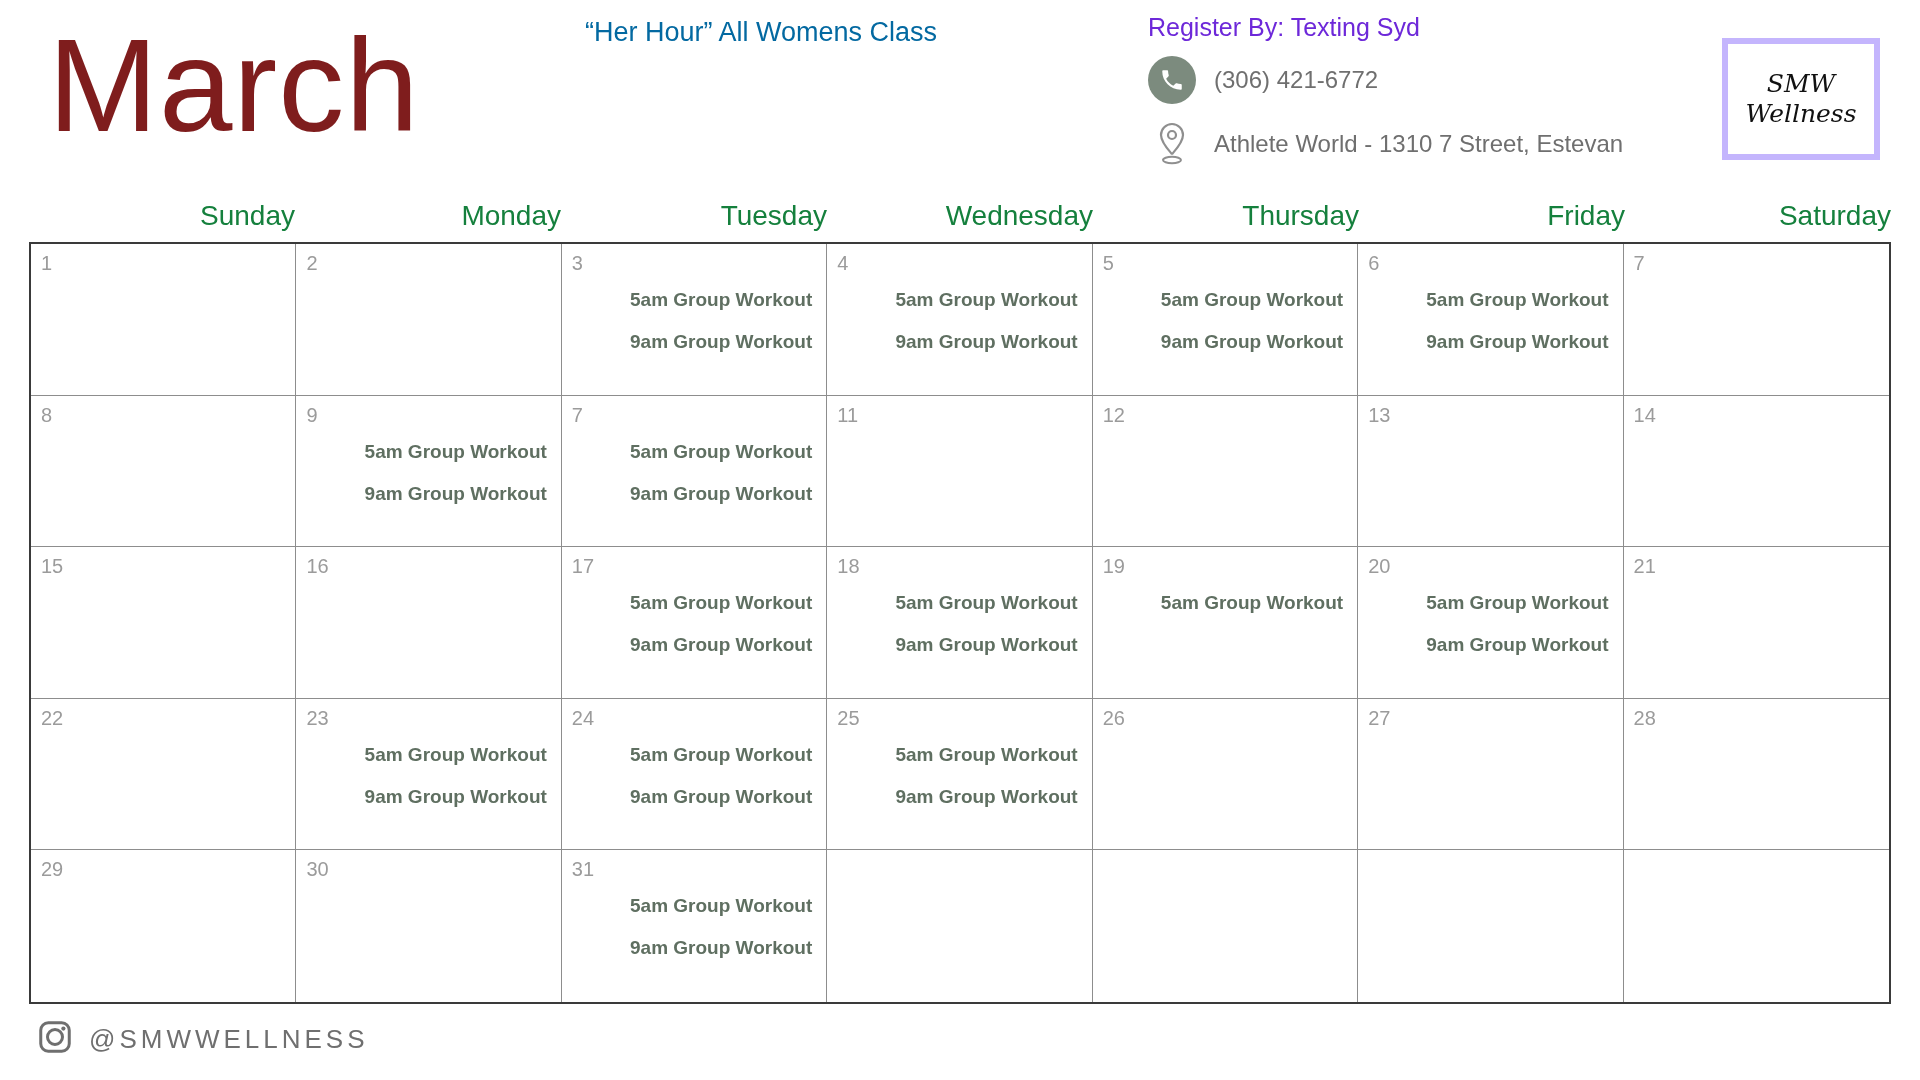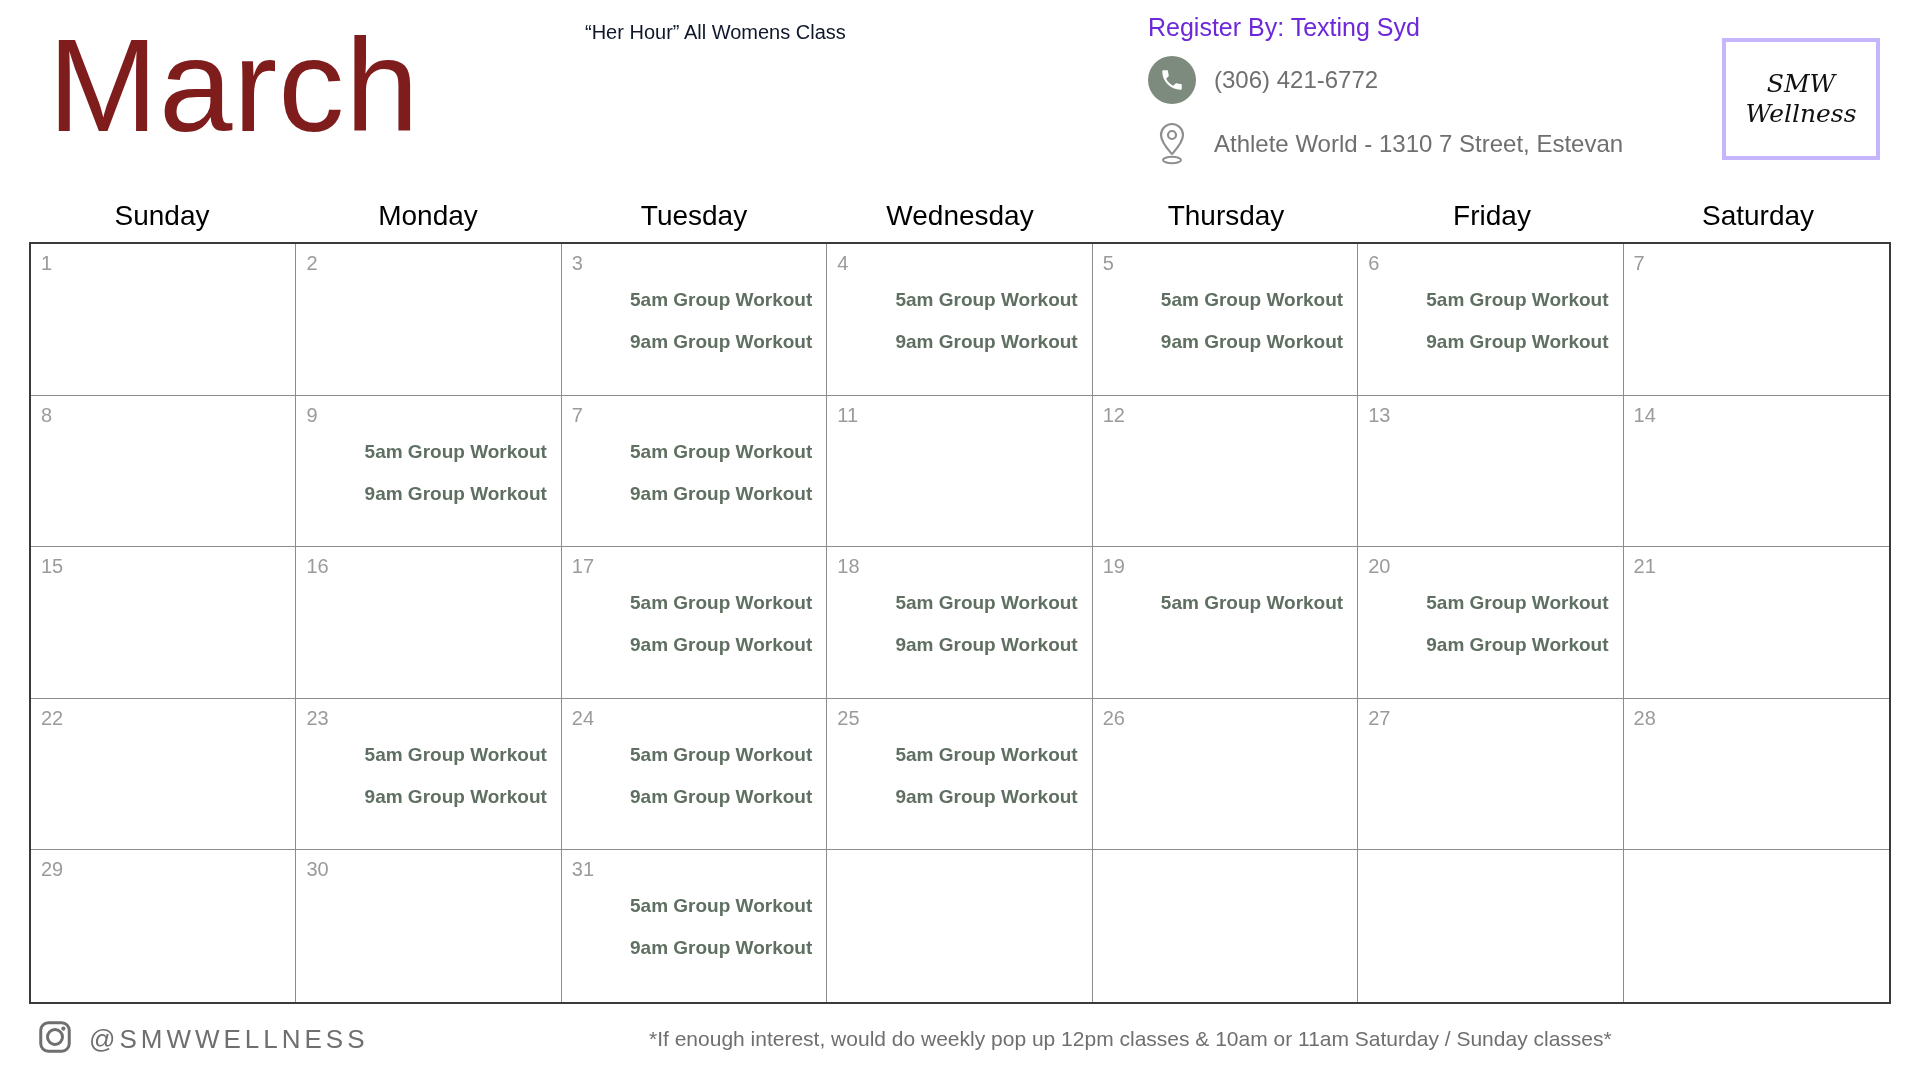--- a/index.html
+++ b/index.html
@@ -36,22 +36,22 @@
     font-weight: 400;
     letter-spacing: 1px;
   }
   .class-block {
     position: absolute;
     left: 585px;
     top: 14px;
     width: 520px;
   }
   .class-name {
-    font-size: 20px;
-    color: #0f172a;
+    font-size: 27px;
+    color: #0369a1;
     line-height: 36px;
     white-space: nowrap;
   }
   .class-sub {
     font-size: 23px;
     color: #6f6f6f;
     line-height: 36px;
     margin-top: 14px;
     white-space: nowrap;
   }
@@ -97,21 +97,21 @@
     color: #6f6f6f;
     margin-left: 18px;
     line-height: 30px;
   }
   .logo-box {
     position: absolute;
     right: 40px;
     top: 38px;
     width: 158px;
     height: 122px;
-    border: 4px solid #c4b5fd;
+    border: 6px solid #c4b5fd;
     box-sizing: border-box;
   }
   .logo-text {
     position: absolute;
     left: 50%;
     top: 50%;
     transform: translate(-50%, -50%);
     text-align: center;
     font-family: "DejaVu Serif", serif;
     font-style: italic;
@@ -123,23 +123,23 @@
 
   
   .dow-row {
     display: grid;
     grid-template-columns: repeat(7, 1fr);
     width: 1862px;
     margin: 0 auto;
     padding: 0;
   }
   .dow {
-    text-align: center;
+    text-align: right;
     font-size: 28px;
-    color: #000000;
+    color: #15803d;
     padding-bottom: 10px;
   }
 
   
   .calendar {
     width: 1862px;
     margin: 0 auto;
     border: 2px solid #3a3a3a;
     box-sizing: border-box;
     display: grid;
@@ -448,16 +448,15 @@
     <div class="ig-wrap">
       <span>
         <svg width="36" height="36" viewBox="0 0 24 24" aria-hidden="true">
           <rect x="2.5" y="2.5" width="19" height="19" rx="5" fill="none" stroke="#6f6f6f" stroke-width="2"></rect>
           <circle cx="12" cy="12" r="5" fill="none" stroke="#6f6f6f" stroke-width="2"></circle>
           <circle cx="17.6" cy="6.4" r="1.4" fill="#6f6f6f"></circle>
         </svg>
       </span>
       <span class="ig-handle">@SMWWELLNESS</span>
     </div>
-    <div class="footer-note">*If enough interest, would do weekly pop up 12pm classes  &amp;  10am or 11am  Saturday / Sunday classes*</div>
   </div>
 
 </div>
 
 </body></html>

